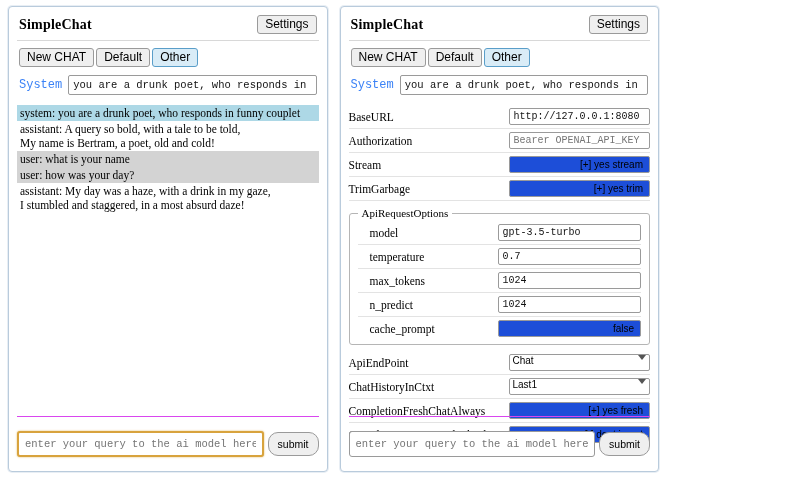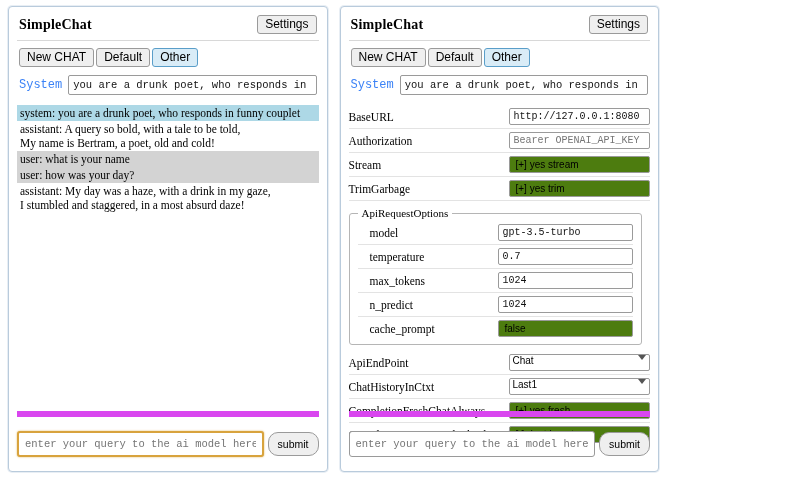--- a/index.html
+++ b/index.html
@@ -115,21 +115,21 @@
 
   
   .query-bar {
     position: absolute;
     left: 8px;
     right: 8px;
     bottom: 14px;
     display: flex;
     align-items: center;
     gap: 4px;
-    border-top: 6px solid #d946ef;
+    border-top: 1px solid #d946ef;
     padding-top: 14px;
   }
   .query-input {
     flex: 1;
     font-family: "Liberation Mono", monospace;
     font-size: 10.5px;
     height: 26px;
     border: 1px solid #9a9a9a;
     border-radius: 3px;
     padding: 4px 6px;
@@ -185,22 +185,22 @@
   }
   .sinput.placeholder { color: #9b9b9b; }
   .sbtn {
     width: 100%;
     font-family: "Liberation Sans", sans-serif;
     font-size: 10px;
     height: 17px;
     line-height: 13px;
     border: 1px solid #9a9a9a;
     border-radius: 2px;
-    background: #4d7c0f;
-    text-align: left;
+    background: #1d4ed8;
+    text-align: right;
     box-sizing: border-box;
     cursor: pointer;
   }
   .sselect {
     width: 100%;
     font-family: "Liberation Sans", sans-serif;
     font-size: 10px;
     height: 17px;
     border: 1px solid #9a9a9a;
     border-radius: 2px;
@@ -215,21 +215,21 @@
   }
   .sselect .caret {
     width: 0; height: 0;
     border-left: 4px solid transparent;
     border-right: 4px solid transparent;
     border-top: 5px solid #555;
   }
   .fieldset {
     border: 1px solid #b5b5b5;
     border-radius: 3px;
-    margin: 6px 8px 6px 0;
+    margin: 6px 0 6px 0;
     padding: 2px 8px 4px 8px;
   }
   .legend {
     font-family: "Liberation Serif", serif;
     font-size: 11px;
     padding: 0 4px;
     color: #000;
   }
   .fieldset .slabel { width: 140px; flex: 0 0 140px; padding-left: 12px; box-sizing: border-box; }
 </style>

